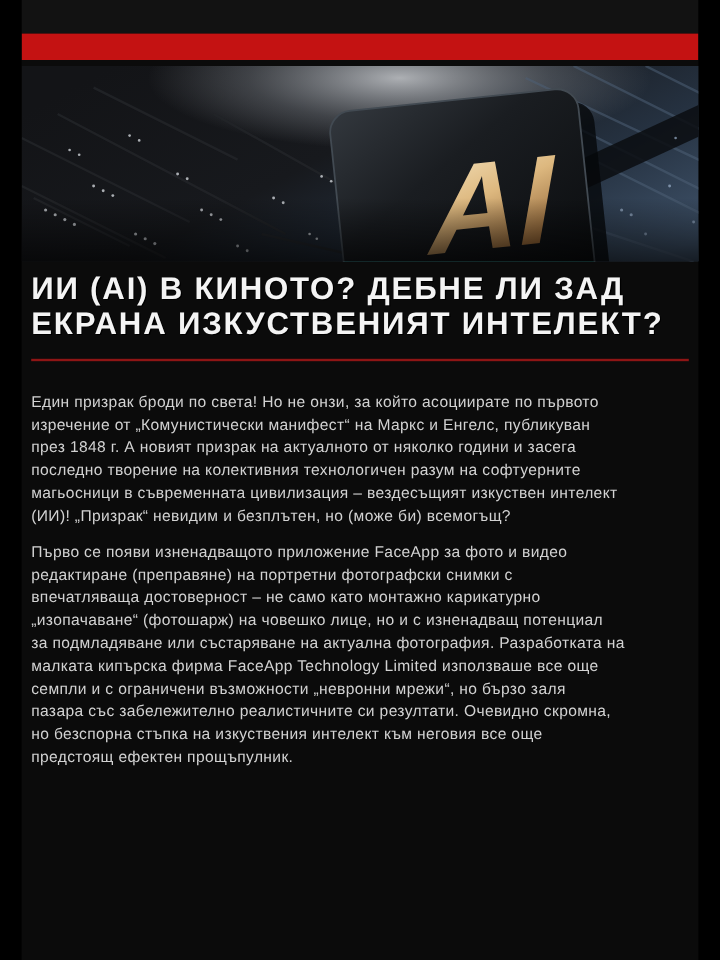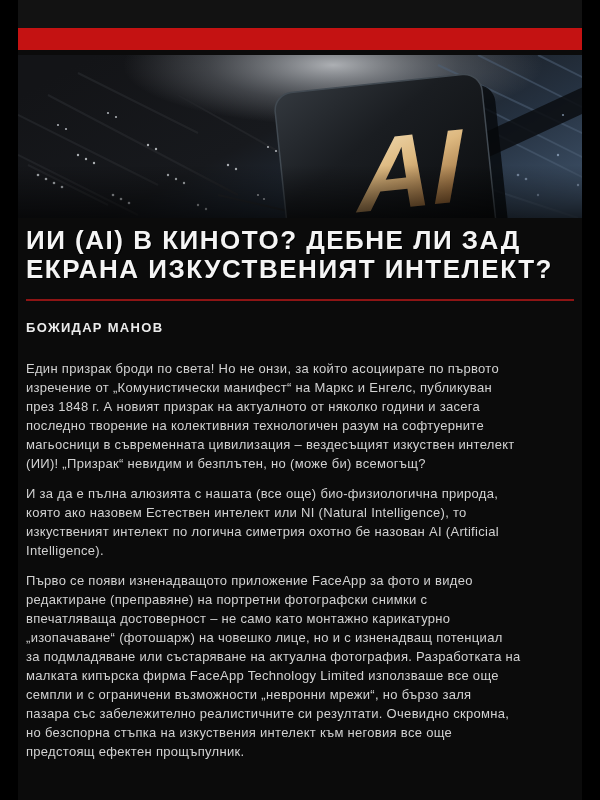--- a/index.html
+++ b/index.html
@@ -157,33 +157,28 @@
       <text transform="skewX(-16)" x="26" y="38" text-anchor="middle" font-family="Liberation Sans, sans-serif" font-size="104" font-weight="bold" fill="url(#goldG)">AI</text>
     </g>
 
     <rect y="110" width="600" height="53" fill="url(#bottomShade)"></rect>
   </svg>
 
   <div class="content">
     <h1 class="article-title">ИИ (AI) В КИНОТО? ДЕБНЕ ЛИ ЗАД
 ЕКРАНА ИЗКУСТВЕНИЯТ ИНТЕЛЕКТ?</h1>
     <div class="separator"></div>
-    <div class="author">БОЖИДАР МАНОВ</div>
 
     <div class="body-text">
       <p>Един призрак броди по света! Но не онзи, за който асоциирате по първото
 изречение от „Комунистически манифест“ на Маркс и Енгелс, публикуван
 през 1848 г. А новият призрак на актуалното от няколко години и засега
 последно творение на колективния технологичен разум на софтуерните
 магьосници в съвременната цивилизация – вездесъщият изкуствен интелект
 (ИИ)! „Призрак“ невидим и безплътен, но (може би) всемогъщ?</p>
-      <p>И за да е пълна алюзията с нашата (все още) био-физиологична природа,
-която ако назовем Естествен интелект или NI (Natural Intelligence), то
-изкуственият интелект по логична симетрия охотно бе назован AI (Artificial
-Intelligence).</p>
       <p>Първо се появи изненадващото приложение FaceApp за фото и видео
 редактиране (преправяне) на портретни фотографски снимки с
 впечатляваща достоверност – не само като монтажно карикатурно
 „изопачаване“ (фотошарж) на човешко лице, но и с изненадващ потенциал
 за подмладяване или състаряване на актуална фотография. Разработката на
 малката кипърска фирма FaceApp Technology Limited използваше все още
 семпли и с ограничени възможности „невронни мрежи“, но бързо заля
 пазара със забележително реалистичните си резултати. Очевидно скромна,
 но безспорна стъпка на изкуствения интелект към неговия все още
 предстоящ ефектен прощъпулник.</p>

